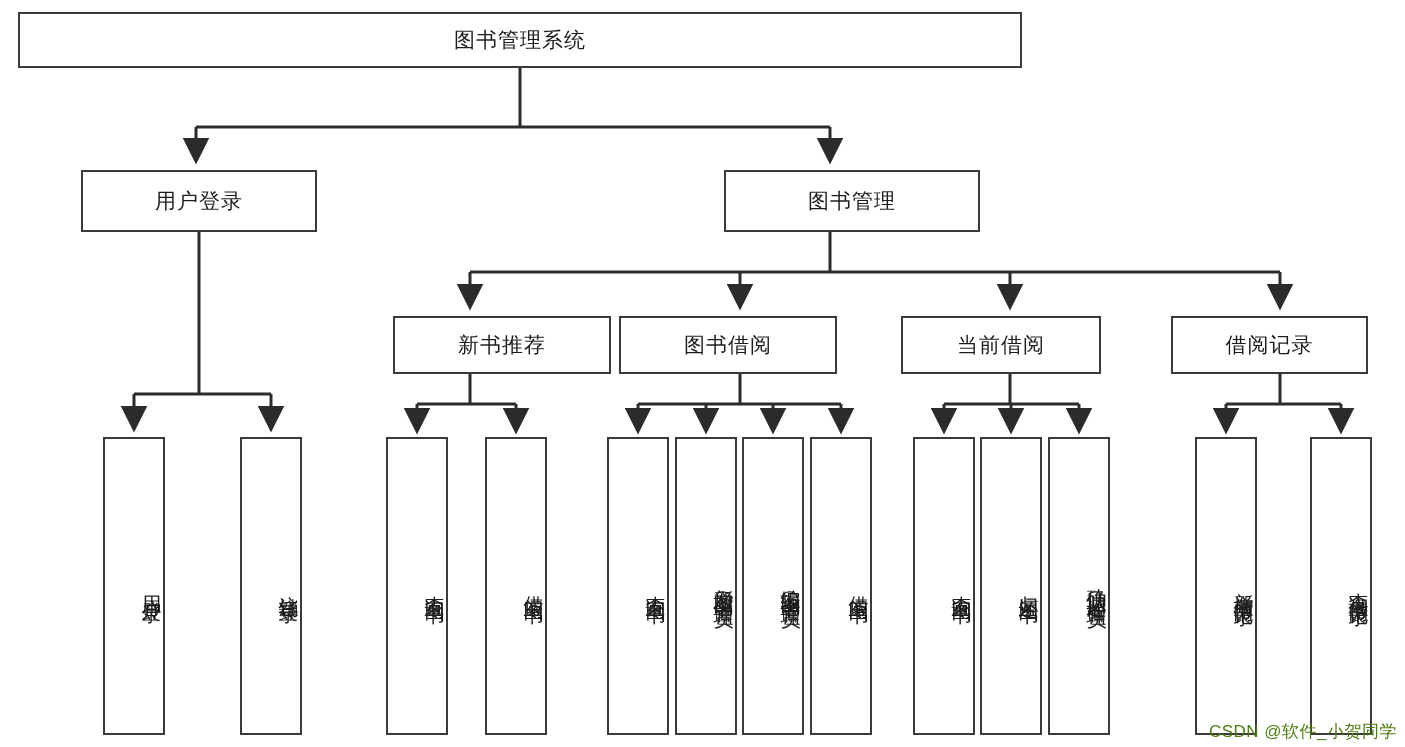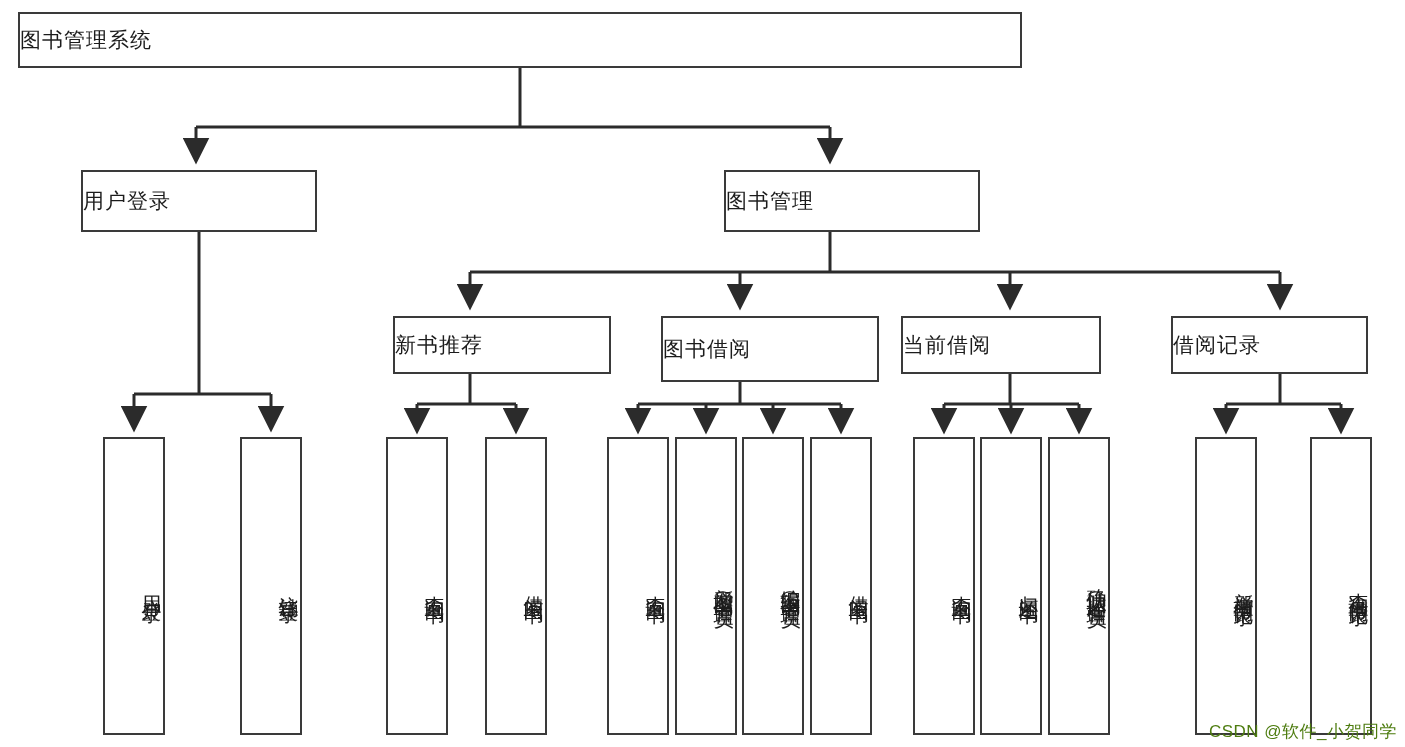--- a/index.html
+++ b/index.html
@@ -24,21 +24,21 @@
     width: 1405px;
     height: 747px;
   }
   .node {
     position: absolute;
     box-sizing: border-box;
     background: #ffffff;
     border: 2px solid #3a3a3a;
     display: flex;
     align-items: center;
-    justify-content: flex-start;
+    justify-content: center;
     color: #1c1c1c;
     line-height: 1.12;
   }
   .node.horiz {
     font-size: 21px;
     letter-spacing: 1px;
     white-space: nowrap;
   }
   .node.vert {
     writing-mode: vertical-rl;
@@ -143,21 +143,21 @@
   </div>
 
   <div class="node horiz" style="left:724px; top:170px; width:256px; height:62px;">
     <span>图书管理</span>
   </div>
 
   <div class="node horiz" style="left:361px; top:316px; width:218px; height:58px;margin-left:32px;">
     <span>新书推荐</span>
   </div>
 
-  <div class="node horiz" style="left:661px; top:316px; width:218px; height:66px;">
+  <div class="node horiz" style="left:619px; top:316px; width:218px; height:58px;">
     <span>图书借阅</span>
   </div>
 
   <div class="node horiz" style="left:901px; top:316px; width:200px; height:58px;">
     <span>当前借阅</span>
   </div>
 
   <div class="node horiz" style="left:1171px; top:316px; width:197px; height:58px;">
     <span>借阅记录</span>
   </div>

